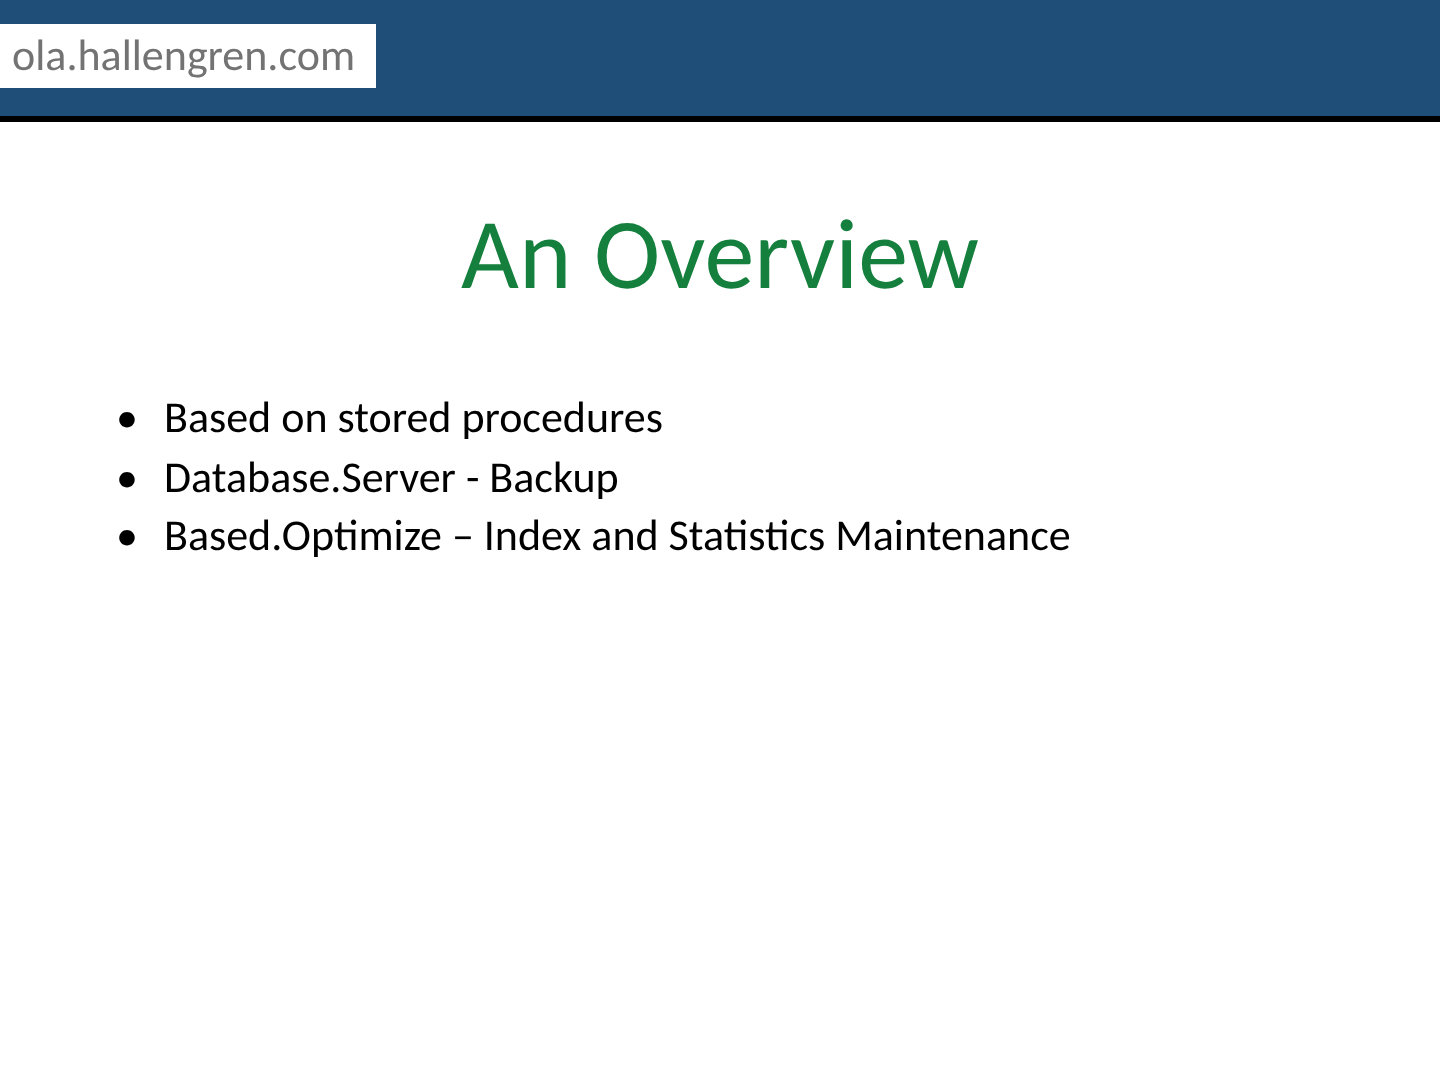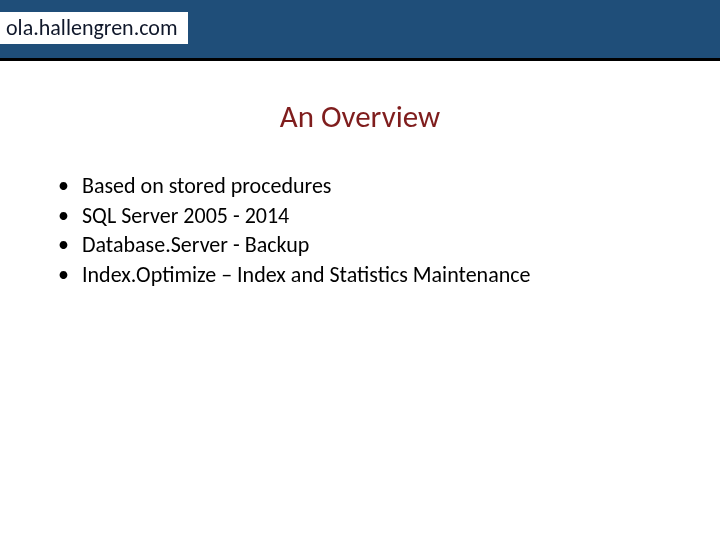--- a/index.html
+++ b/index.html
@@ -9,36 +9,36 @@
       width: 100%;
       height: 58px;
       background: #1f4e79;
       position: relative;
     }
     .header-url {
       position: absolute;
       left: 0;
       top: 12px;
       background: #fff;
-      color: #0f172a;
+      color: #737373;
       font-family: Calibri, Arial, sans-serif;
       font-size: 22px;
       padding: 4px 10px 4px 6px;
       line-height: 1.1;
     }
     .underline-bar {
       width: 100%;
       height: 3px;
       background: #000;
     }
     .title {
       text-align: center;
-      font-size: 31px;
+      font-size: 50px;
       font-weight: 400;
-      color: #7f1d1d;
+      color: #15803d;
       margin-top: 36px;
       font-family: Calibri, "Segoe UI", Arial, sans-serif;
     }
     .content {
       margin: 36px 40px 16px 48px;
     }
     .content ul {
       list-style: none;
     }
     .content li {
@@ -65,18 +65,17 @@
   <div class="header-bar">
     <div class="header-url">ola.hallengren.com</div>
   </div>
   <div class="underline-bar"></div>
 
   <h1 class="title">An Overview</h1>
 
   <div class="content">
     <ul>
       <li>Based on stored procedures</li>
-      <li>SQL Server 2005 - 2014</li>
       <li>Database.Server - Backup</li>
-      <li>Index.Optimize – Index and Statistics Maintenance</li>
+      <li>Based.Optimize – Index and Statistics Maintenance</li>
     </ul>
   </div>
 </div>
 
 </body></html>

